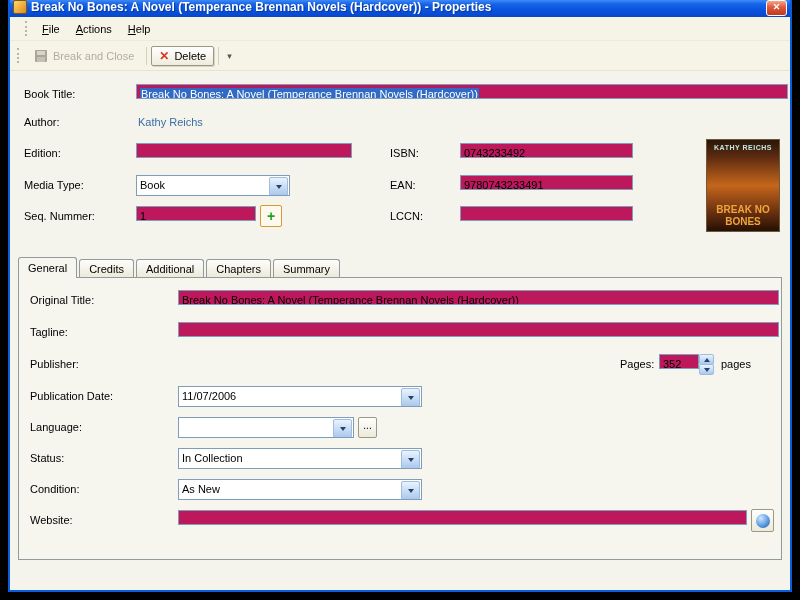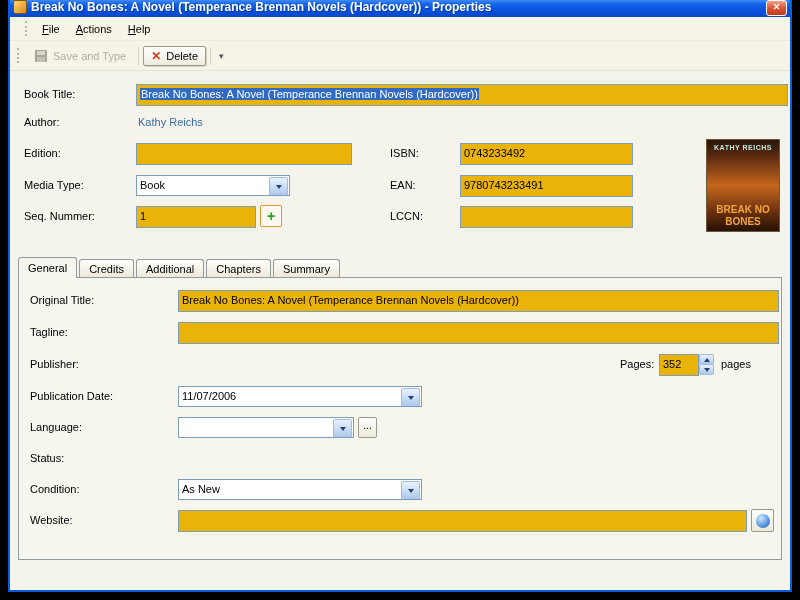--- a/index.html
+++ b/index.html
@@ -28,21 +28,21 @@
   .menu-item::first-letter{text-decoration:underline}
   .toolbar{height:29px;background:#f6f4e7;display:flex;align-items:center;padding-left:3px;border-bottom:1px solid #e6e3d3}
   .tb-btn{display:flex;align-items:center;gap:5px;padding:3px 7px;border:1px solid transparent;border-radius:2px;white-space:nowrap}
   .tb-btn.disabled{color:#b2ae9d}
   .tb-btn.raised{border:1px solid #9b9885;background:linear-gradient(180deg,#ffffff,#efecdd);box-shadow:1px 1px 0 #d8d5c5}
   .tb-sep{width:1px;height:18px;background:#d4d1c0;margin:0 4px}
   .x-icon{color:#d23b22;font-weight:bold;font-size:12px;line-height:1}
   .tb-overflow{color:#555;font-size:9px;padding:2px 4px}
   .lbl{position:absolute;white-space:nowrap}
   .link{position:absolute;color:#3a6ea5;white-space:nowrap}
-  .textbox{position:absolute;box-sizing:border-box;height:22px;background:#eab308;border:1px solid #7f9db9;
+  .textbox{position:absolute;box-sizing:border-box;height:15px;background:#be185d;border:1px solid #7f9db9;
     padding:2px 3px;white-space:nowrap;overflow:hidden;line-height:15px}
   .sel{background:#316ac5;color:#fff;padding:0 1px}
   .combo{position:absolute;box-sizing:border-box;height:21px;background:#fff;border:1px solid #7f9db9;
     padding:2px 20px 2px 3px;line-height:15px;white-space:nowrap;overflow:hidden}
   .combo-btn{position:absolute;right:1px;top:1px;width:17px;height:17px;border:1px solid #9ebcdf;border-radius:2px;
     background:linear-gradient(180deg,#eaf3fd,#cde0f6 45%,#abc8ed);display:flex;align-items:center;justify-content:center}
   .arr-d{width:0;height:0;border-left:3px solid transparent;border-right:3px solid transparent;border-top:4px solid #23436f}
   .arr-u{width:0;height:0;border-left:3px solid transparent;border-right:3px solid transparent;border-bottom:4px solid #23436f}
   .icon-btn{position:absolute;box-sizing:border-box;display:flex;align-items:center;justify-content:center;
     background:linear-gradient(180deg,#fefefe,#eceadb);border:1px solid #9b9885;border-radius:2px}
@@ -84,21 +84,21 @@
   </div>
 
   <div class="toolbar">
     <span class="grip"></span>
     <span class="tb-btn disabled">
       <svg width="14" height="14" viewBox="0 0 14 14">
         <rect x="1" y="1" width="12" height="12" rx="1" fill="#a8a59a"></rect>
         <rect x="3" y="2" width="8" height="4" fill="#d8d5c8"></rect>
         <rect x="3" y="8" width="8" height="5" fill="#c4c1b4"></rect>
       </svg>
-      <span>Save and Type</span>
+      <span>Break and Close</span>
     </span>
     <span class="tb-sep"></span>
     <span class="tb-btn raised">
       <span class="x-icon">✕</span>
       <span>Delete</span>
     </span>
     <span class="tb-sep"></span>
     <span class="tb-overflow">▾</span>
   </div>
 
@@ -196,20 +196,26 @@
     <span class="lbl" style="left:11px;top:143px">Language:</span>
     <div class="combo" style="left:159px;top:139px;width:176px">
       <span></span>
       <span class="combo-btn">
           <span class="arr-d"></span>
         </span>
     </div>
     <span class="icon-btn browse-btn" style="left:339px;top:139px;width:19px;height:21px">...</span>
 
     <span class="lbl" style="left:11px;top:174px">Status:</span>
+    <div class="combo" style="left:159px;top:170px;width:244px">
+      <span>In Collection</span>
+      <span class="combo-btn">
+          <span class="arr-d"></span>
+        </span>
+    </div>
 
     <span class="lbl" style="left:11px;top:205px">Condition:</span>
     <div class="combo" style="left:159px;top:201px;width:244px">
       <span>As New</span>
       <span class="combo-btn">
           <span class="arr-d"></span>
         </span>
     </div>
 
     <span class="lbl" style="left:11px;top:236px">Website:</span>

